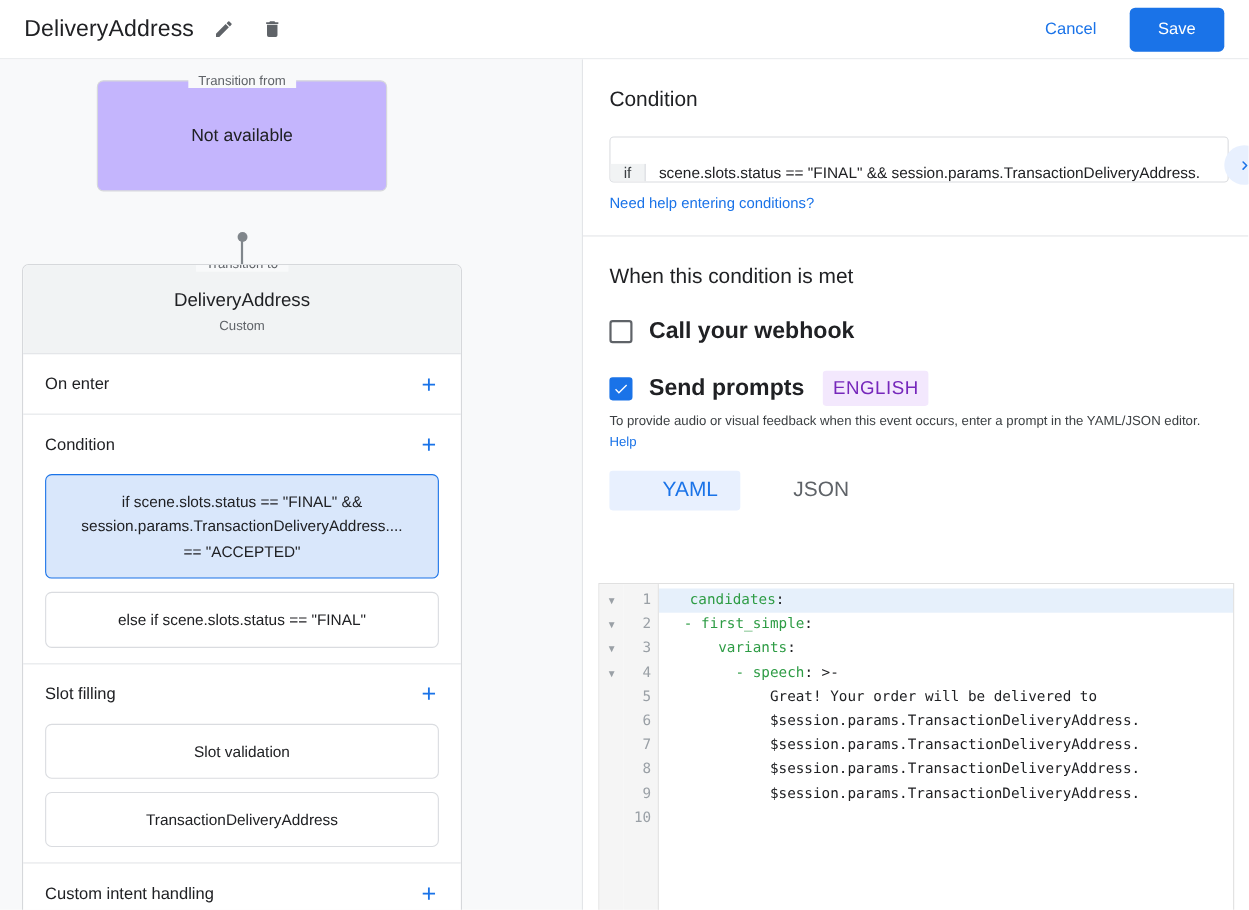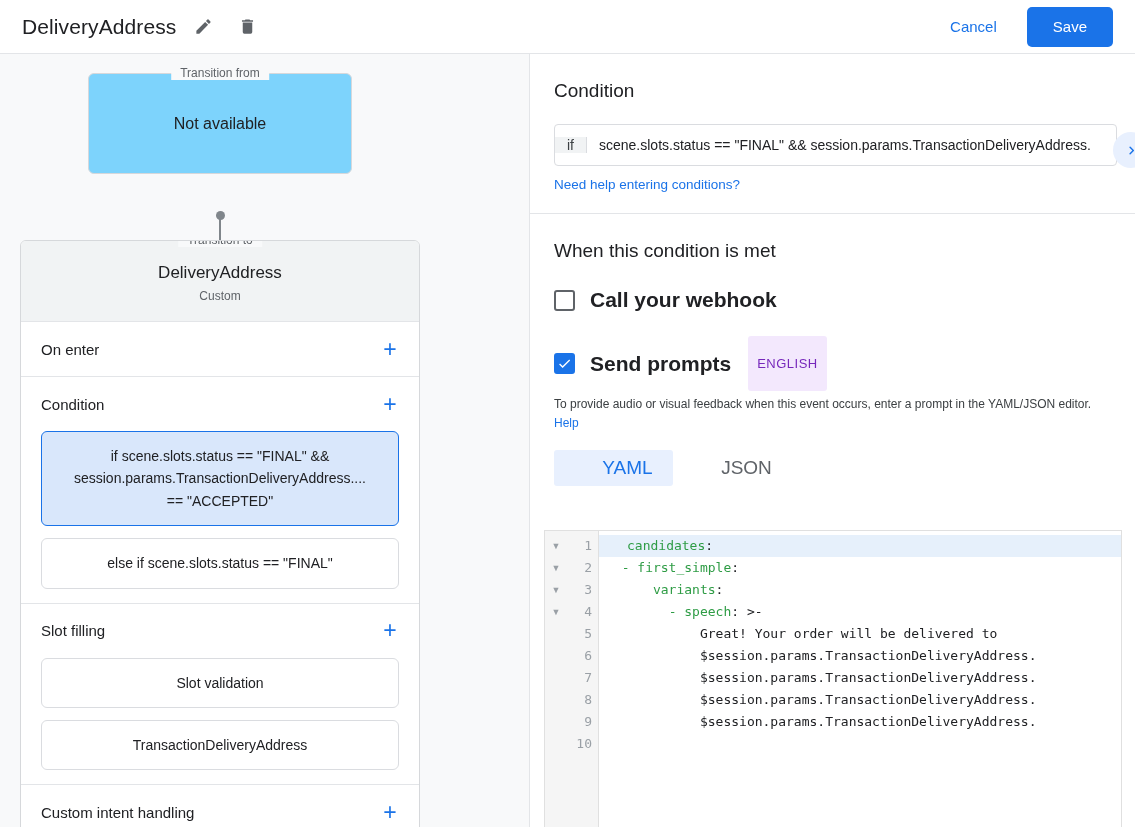--- a/index.html
+++ b/index.html
@@ -67,21 +67,21 @@
     background: #ffffff;
     position: relative;
     overflow: hidden;
   }
 
   
   .fieldset-card {
     position: relative;
     border: 1px solid #d6d8db;
     border-radius: 6px;
-    background: #7dd3fc;
+    background: #c4b5fd;
   }
   .fieldset-legend {
     position: absolute;
     top: -8px; left: 50%;
     transform: translateX(-50%);
     background: #f8f9fa;
     padding: 0 9px;
     font-size: 12px;
     color: #5f6368;
     white-space: nowrap;
@@ -176,21 +176,21 @@
   }
   .cond-sel-line { display: block; }
 
   
   .cond-block { padding: 26px 28px 20px 24px; }
   .cond-heading {
     font-size: 19px; color: #202124;
     margin-bottom: 22px;
   }
   .if-field {
-    display: flex; align-items: center;
+    display: flex; align-items: flex-end;
     border: 1px solid #dadce0;
     border-radius: 4px;
     height: 42px;
     width: 563px;
     overflow: hidden;
     background: #fff;
   }
   .if-label {
     width: 32px;
     background: #f1f3f4;
@@ -247,23 +247,23 @@
     display: flex; align-items: center; justify-content: center;
   }
   .check-label {
     font-size: 21px; font-weight: bold;
     color: #202124; margin-left: 15px;
   }
   .lang-badge {
     margin-left: 17px;
     background: #f3e8fd;
     color: #7627bb;
-    font-size: 13px;
+    font-size: 17px;
     letter-spacing: .5px;
-    padding: 20px 9px;
+    padding: 6px 9px;
     border-radius: 3px;
   }
   .met-desc {
     font-size: 12px; color: #3c4043;
     line-height: 1.55;
     max-width: 565px;
     margin: -12px 0 18px 0;
   }
   .met-desc a { color: #1a73e8; text-decoration: none; cursor: pointer; }
 

